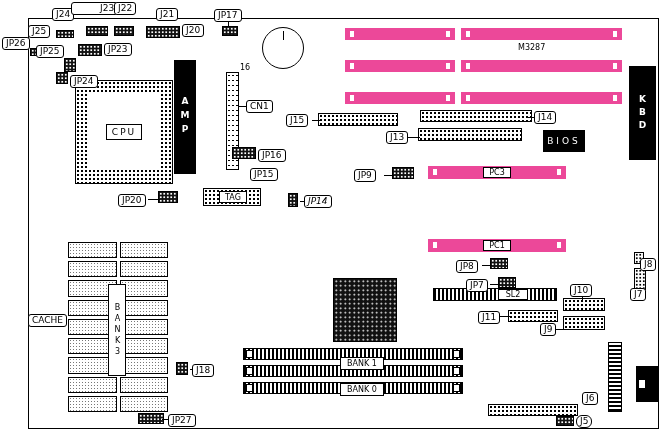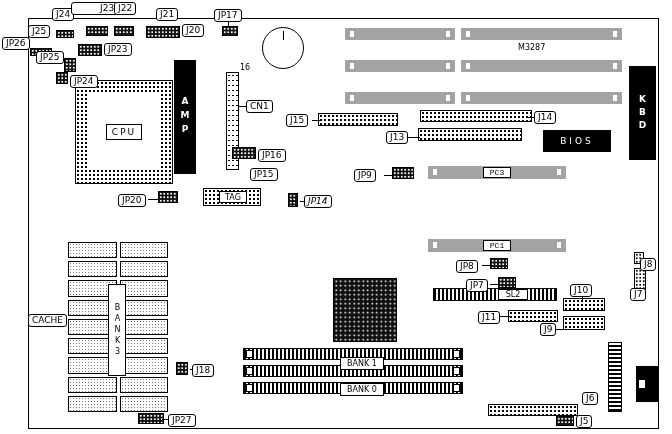--- a/index.html
+++ b/index.html
@@ -1,21 +1,21 @@
 <!DOCTYPE html>
 <html><head>
 <meta charset="utf-8">
 <title>Motherboard Diagram</title>
 <style>
   html,body{margin:0;padding:0;background:#fff;}
   #stage{position:relative;width:672px;height:434px;background:#fff;font-family:"DejaVu Sans",sans-serif;overflow:hidden;}
   .abs{position:absolute;box-sizing:border-box;}
   .board{border:1px solid #000;background:#fff;}
   .lbl{position:absolute;box-sizing:border-box;font-size:9px;line-height:11px;height:13px;background:#fff;border:1px solid #000;border-radius:3px;padding:0 3px;white-space:nowrap;text-align:center;z-index:6;color:#000;}
-  .bar{position:absolute;background:#a3a3a3;box-sizing:border-box;font-family:Liberation Mono, monospace;}
+  .bar{position:absolute;background:#ec4899;box-sizing:border-box;}
   .slotbar::before,.slotbar::after{content:"";position:absolute;top:3px;width:4px;height:6px;background:#fff;}
   .slotbar::before{left:5px;} .slotbar::after{right:5px;}
   .stripe-h{position:absolute;box-sizing:border-box;border:1px solid #000;background:repeating-linear-gradient(90deg,#000 0 2px,#fff 2px 4px);}
   .stripe-v{position:absolute;box-sizing:border-box;border:1px solid #000;background:repeating-linear-gradient(0deg,#000 0 2px,#fff 2px 4px);}
   .simm::before,.simm::after{content:"";position:absolute;top:1px;bottom:1px;width:5px;background:#fff;border:1px solid #000;}
   .simm::before{left:2px;} .simm::after{right:2px;}
   .dots{position:absolute;box-sizing:border-box;border:1px solid #000;background-color:#fff;background-image:radial-gradient(circle,#000 0.8px,transparent 1px);background-size:4px 4px;}
   .jumper{position:absolute;box-sizing:border-box;border:1px solid #000;background-color:#111;background-image:radial-gradient(circle,#fff 0.8px,transparent 1px);background-size:3.5px 3.5px;}
   .blk{position:absolute;box-sizing:border-box;background:#000;color:#fff;}
   .whitebox{position:absolute;box-sizing:border-box;background:#fff;border:1px solid #000;color:#000;font-size:8px;line-height:10px;text-align:center;z-index:4;white-space:nowrap;}
@@ -59,21 +59,21 @@
     <span class="vtext" style="font-size:9px;font-weight:bold;letter-spacing:4px;">AMP</span>
   </div>
 
   <div class="dots" style="left:226px;top:72px;width:13px;height:98px;background-size:4px 5px;"></div>
   <div class="txt" style="left:240px;top:63px;font-size:8px;">16</div>
 
   <div class="dots" style="left:318px;top:113px;width:80px;height:13px;"></div>
   <div class="dots" style="left:420px;top:110px;width:112px;height:12px;"></div>
   <div class="dots" style="left:418px;top:128px;width:104px;height:13px;"></div>
 
-  <div class="blk center" style="left:543px;top:130px;width:68px;height:22px;">
+  <div class="blk center" style="left:543px;top:130px;width:42px;height:22px;">
     <span style="font-size:9px;letter-spacing:3px;">BIOS</span>
   </div>
 
   <div class="bar slotbar" style="left:428px;top:166px;width:138px;height:13px;">
     <div class="whitebox" style="left:55px;top:1px;width:28px;height:11px;">PC3</div>
   </div>
   <div class="bar slotbar" style="left:428px;top:239px;width:138px;height:13px;">
     <div class="whitebox" style="left:55px;top:1px;width:28px;height:11px;">PC1</div>
   </div>
 
@@ -166,21 +166,21 @@
   <div class="line" style="left:162px;top:419px;width:8px;height:1px;"></div>
 
   <div class="lbl" style="left:52px;top:8px;">J24</div>
   <div class="lbl" style="left:71px;top:2px;padding-left:28px;">J23</div>
   <div class="lbl" style="left:114px;top:2px;">J22</div>
   <div class="lbl" style="left:156px;top:8px;">J21</div>
   <div class="lbl" style="left:182px;top:24px;">J20</div>
   <div class="lbl" style="left:28px;top:25px;">J25</div>
   <div class="lbl" style="left:2px;top:37px;">JP26</div>
   <div class="lbl" style="left:104px;top:43px;">JP23</div>
-  <div class="lbl" style="left:36px;top:51px;">JP25</div>
+  <div class="lbl" style="left:36px;top:45px;">JP25</div>
   <div class="lbl" style="left:70px;top:75px;">JP24</div>
   <div class="lbl" style="left:214px;top:9px;">JP17</div>
   <div class="lbl" style="left:246px;top:100px;">CN1</div>
   <div class="lbl" style="left:286px;top:114px;">J15</div>
   <div class="lbl" style="left:386px;top:131px;">J13</div>
   <div class="lbl" style="left:534px;top:111px;">J14</div>
   <div class="lbl" style="left:258px;top:149px;">JP16</div>
   <div class="lbl" style="left:250px;top:168px;">JP15</div>
   <div class="lbl" style="left:354px;top:169px;">JP9</div>
   <div class="lbl" style="left:118px;top:194px;">JP20</div>
@@ -189,15 +189,15 @@
   <div class="lbl" style="left:456px;top:260px;">JP8</div>
   <div class="lbl" style="left:466px;top:279px;">JP7</div>
   <div class="lbl" style="left:570px;top:284px;">J10</div>
   <div class="lbl" style="left:640px;top:258px;">J8</div>
   <div class="lbl" style="left:630px;top:288px;">J7</div>
   <div class="lbl" style="left:478px;top:311px;">J11</div>
   <div class="lbl" style="left:540px;top:323px;">J9</div>
   <div class="lbl" style="left:192px;top:364px;">J18</div>
   <div class="lbl" style="left:168px;top:414px;">JP27</div>
   <div class="lbl" style="left:582px;top:392px;">J6</div>
-  <div class="lbl" style="left:576px;top:415px;">J5</div>
+  <div class="lbl" style="left:576px;top:415px;border-radius:6px;">J5</div>
 
 </div>
 
 </body></html>

